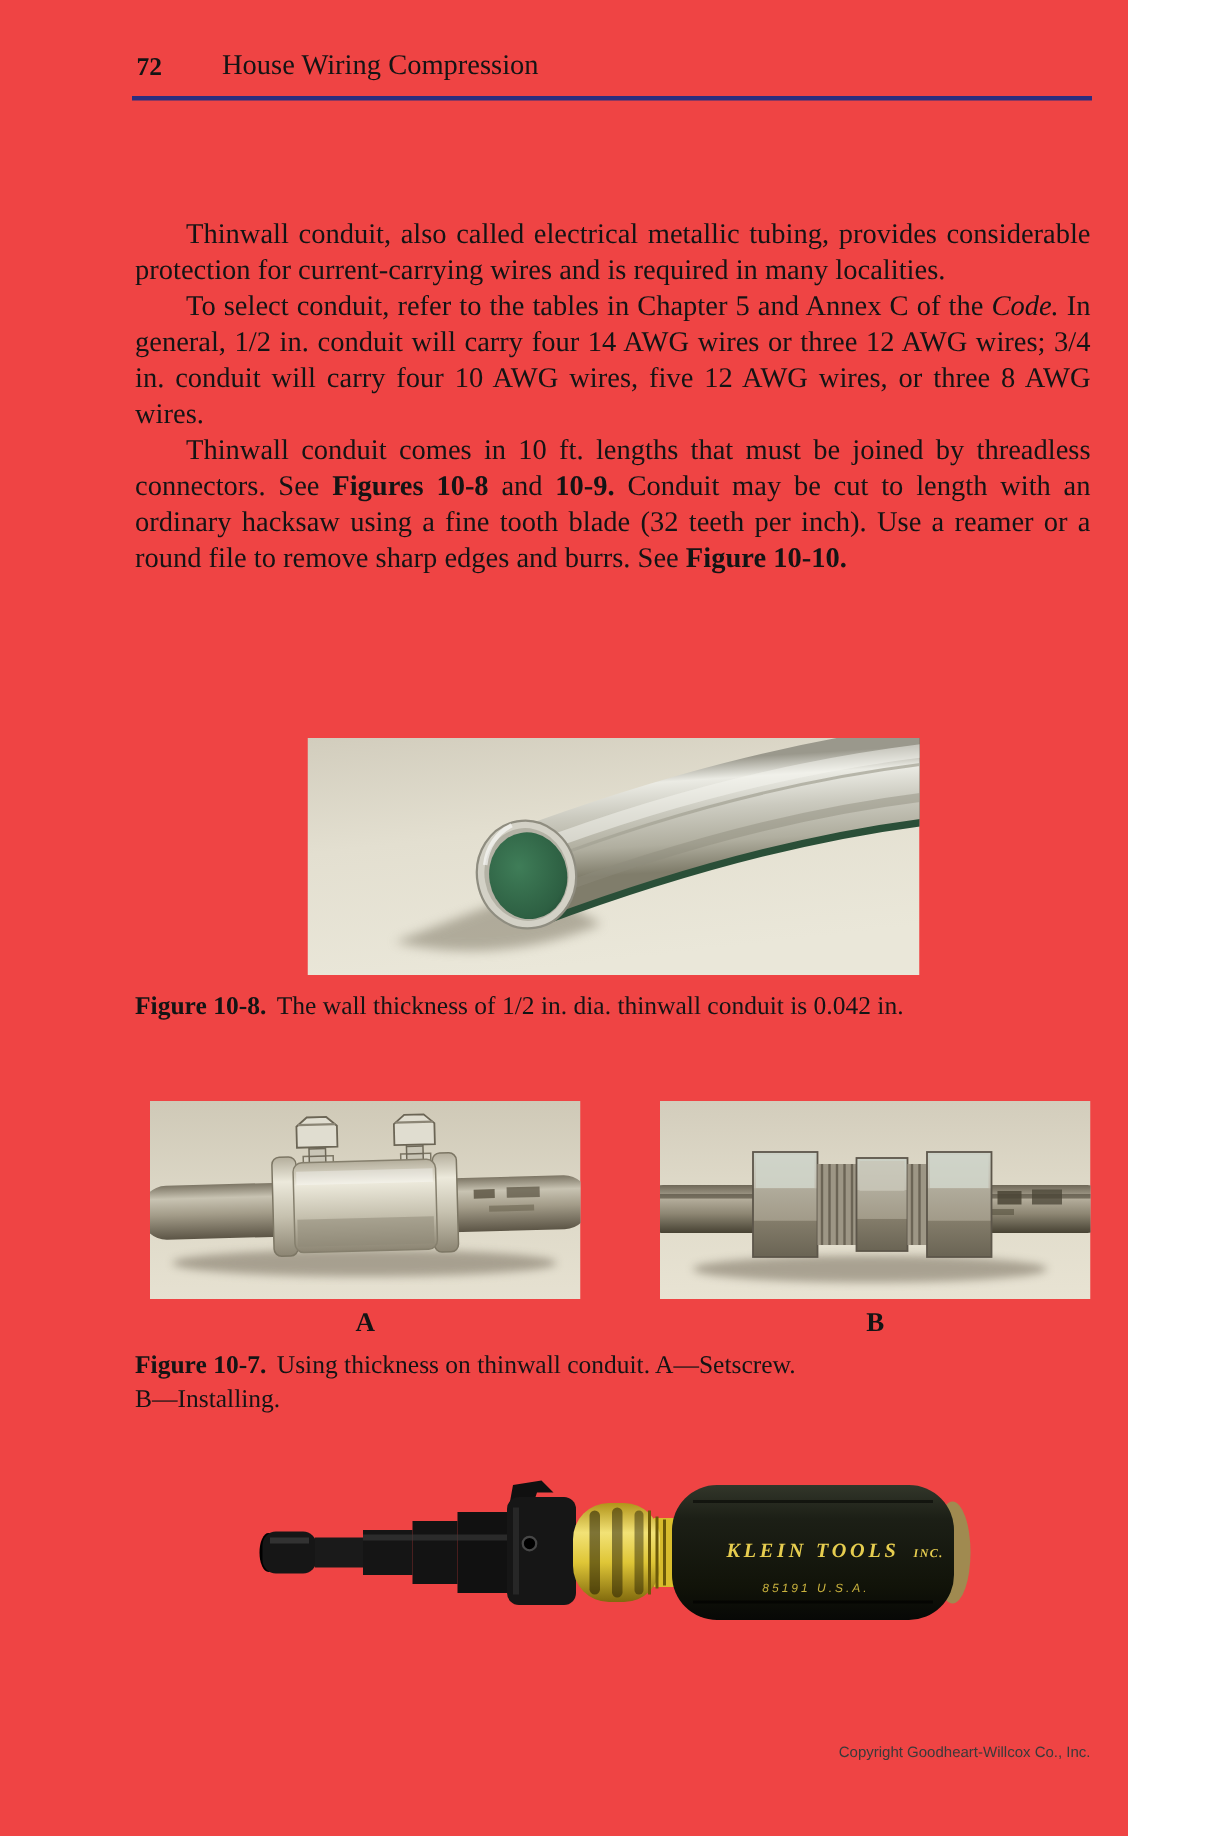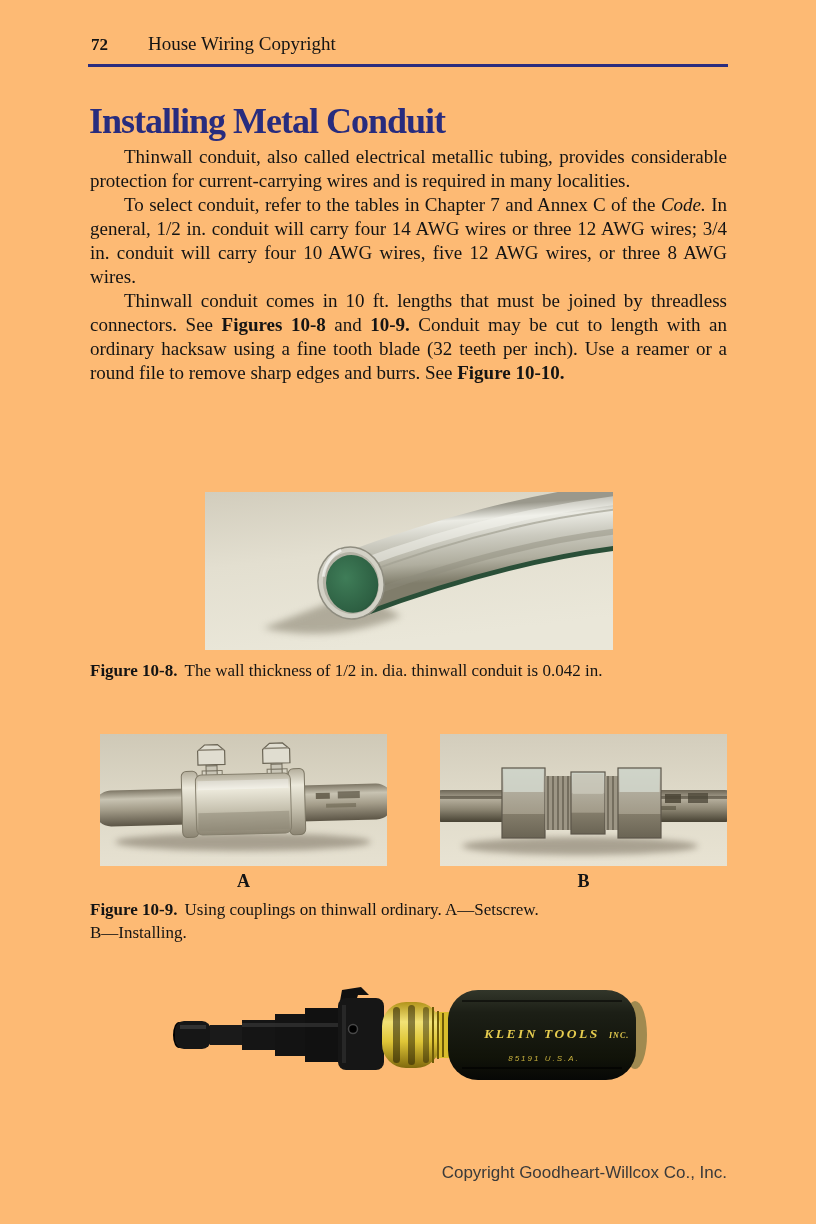--- a/index.html
+++ b/index.html
@@ -1,16 +1,16 @@
 <!DOCTYPE html>
 <html><head>
 <meta charset="utf-8">
 <style>
   html,body{margin:0;padding:0;background:#ffffff;}
-  .page{position:relative;width:816px;height:1224px;background:#fdba74;
+  .page{position:relative;width:752px;height:1224px;background:#ef4444;
         font-family:"Liberation Serif",serif;color:#141414;overflow:hidden;}
 
   .hdr-num{position:absolute;left:91px;top:35px;font-size:17px;font-weight:bold;}
   .hdr-title{position:absolute;left:148px;top:33px;font-size:19px;}
   .hdr-rule{position:absolute;left:88px;top:64px;width:640px;height:3px;background:#2b2d7e;}
 
   .article-title{position:absolute;left:89px;top:100px;font-size:36px;font-weight:bold;
         color:#282c7e;letter-spacing:-1px;}
 
   .body-text{position:absolute;left:90px;top:145px;width:637px;font-size:19px;
@@ -27,36 +27,35 @@
   .sublabel{position:absolute;top:871px;width:287px;text-align:center;
         font-weight:bold;font-size:18px;}
   .sub-a{left:100px;} .sub-b{left:440px;}
 
   .caption{position:absolute;left:90px;width:637px;font-size:17px;line-height:23px;}
   .cap8{top:659px;} .cap9{top:898px;} .cap10{top:1094px;}
   .cap-label{font-weight:bold;text-align:center;}
   .cap-text{margin-left:7px;font-family:Liberation Serif, serif;}
 
   .footer{position:absolute;left:90px;top:1163px;width:637px;text-align:right;
-        font-family:"Liberation Sans",sans-serif;font-size:17px;color:#3a3a3a;}
+        font-family:"Liberation Sans",sans-serif;font-size:10px;color:#3a3a3a;}
 </style>
 </head>
 <body>
 
 <div class="page">
 
   <span class="hdr-num">72</span>
-  <span class="hdr-title">House Wiring Copyright</span>
+  <span class="hdr-title">House Wiring Compression</span>
   <div class="hdr-rule"></div>
 
-  <h1 class="article-title" style="margin:0">Installing Metal Conduit</h1>
 
   <div class="body-text">
       <p><span>Thinwall conduit, also called electrical metallic tubing, provides considerable protection for current-carrying wires and is required in many localities.</span></p>
-      <p><span>To select conduit, refer to the tables in Chapter 7 and Annex C of the </span><span style="font-style: italic; margin-top: 48px;">Code.</span><span> In general, 1/2 in. conduit will carry four 14 AWG wires or three 12 AWG wires; 3/4 in. conduit will carry four 10 AWG wires, five 12 AWG wires, or three 8 AWG wires.</span></p>
+      <p><span>To select conduit, refer to the tables in Chapter 5 and Annex C of the </span><span style="font-style: italic; margin-top: 48px;">Code.</span><span> In general, 1/2 in. conduit will carry four 14 AWG wires or three 12 AWG wires; 3/4 in. conduit will carry four 10 AWG wires, five 12 AWG wires, or three 8 AWG wires.</span></p>
       <p><span>Thinwall conduit comes in 10 ft. lengths that must be joined by threadless connectors. See </span><span style="font-weight: bold;">Figures 10-8</span><span> and </span><span style="font-weight: bold;">10-9.</span><span> Conduit may be cut to length with an ordinary hacksaw using a fine tooth blade (32 teeth per inch). Use a reamer or a round file to remove sharp edges and burrs. See </span><span style="font-weight: bold;">Figure 10-10.</span></p>
     </div>
 
   <div class="photo fig8">
     <svg viewBox="0 0 408 158">
       <defs>
         <linearGradient id="g8bg" x1="0" y1="0" x2="0.3" y2="1">
           <stop offset="0" stop-color="#d2cdbd"></stop>
             <stop offset="0.45" stop-color="#e3dfd0"></stop>
             <stop offset="1" stop-color="#eae7d9"></stop>
@@ -218,21 +217,21 @@
           <rect x="180" y="36" width="39" height="22" fill="#cfd4c9" opacity="0.8"></rect>
         </g>
       </g>
     </svg>
   </div>
 
   <div class="sublabel sub-a">A</div>
   <div class="sublabel sub-b">B</div>
 
   <p class="caption cap9" style="margin:0">
-    <span class="cap-label">Figure 10-9.</span><span class="cap-text">Using couplings on thinwall ordinary. A—Setscrew.</span><br>
+    <span class="cap-label">Figure 10-7.</span><span class="cap-text">Using thickness on thinwall conduit. A—Setscrew.</span><br>
     <span>B—Installing.</span>
   </p>
 
   <div class="photo fig10">
     <svg viewBox="0 0 480 95">
       <defs>
         <linearGradient id="g10amber" x1="0" y1="0" x2="0" y2="1">
           <stop offset="0" stop-color="#b2941a"></stop>
             <stop offset="0.3" stop-color="#f2e276"></stop>
           <stop offset="0.6" stop-color="#dfc637"></stop>

